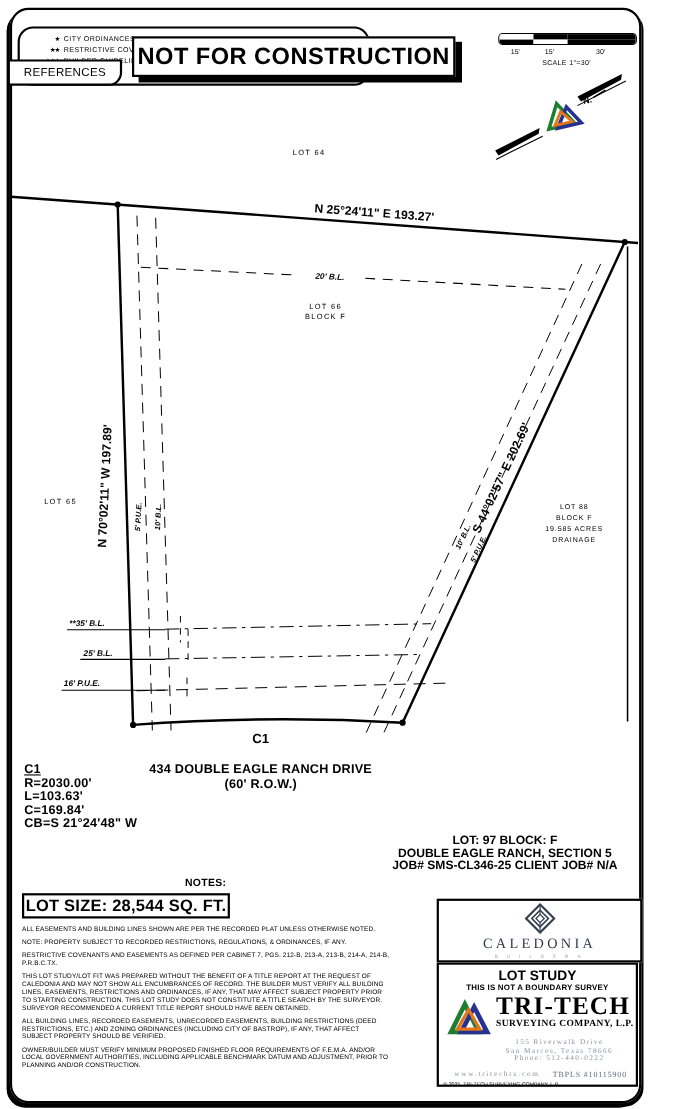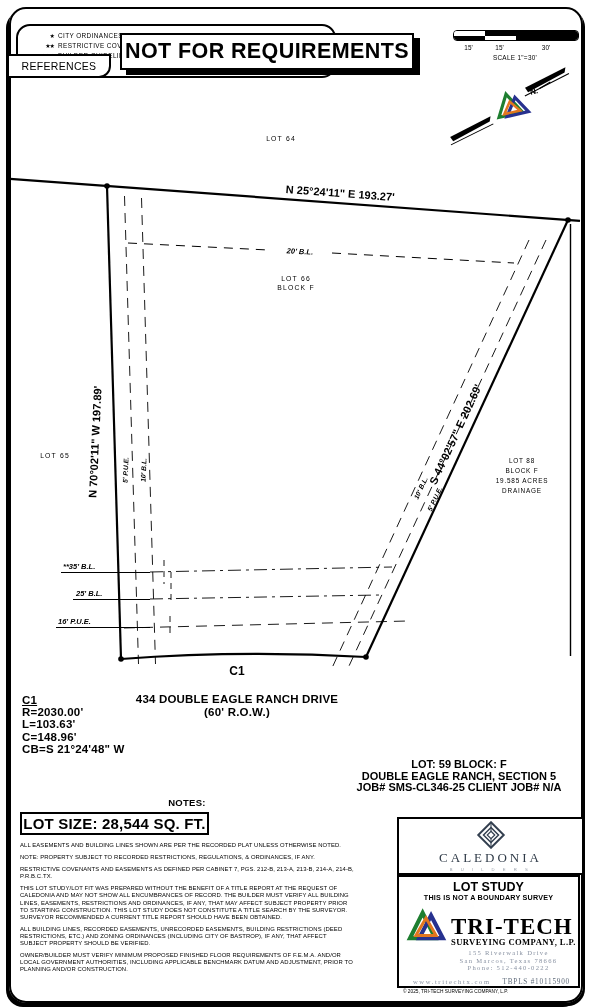--- a/index.html
+++ b/index.html
@@ -42,21 +42,21 @@
   
   #caledonia-box{left:397px;top:817px;width:183px;height:54px;border:2px solid #000;background:#fff;z-index:3;
     display:flex;flex-direction:column;align-items:center;justify-content:center;}
   #caledonia-name{font-family:"Liberation Serif",serif;font-size:13px;letter-spacing:3px;color:#2f3a47;margin-top:1px;}
   #caledonia-sub{font-size:4.2px;letter-spacing:3.5px;color:#9aa1ac;margin-top:1px;}
   #tritech-box{left:397px;top:875px;width:183px;height:113px;border:2px solid #000;background:#fff;z-index:3;box-sizing:border-box;padding-top:4px;}
   #tt-title{text-align:center;font-size:12.5px;font-weight:900;line-height:12px;}
   #tt-subtitle{text-align:center;font-size:7.2px;font-weight:800;letter-spacing:.2px;}
   #tt-logo-row{display:flex;align-items:flex-start;padding-left:6px;margin-top:2px;}
   #tt-name-wrap{margin-left:4px;}
-  #tt-name{font-family:"Liberation Serif",serif;font-weight:900;font-size:23px;line-height:21px;letter-spacing:1px;color:#000;margin-top:12px;}
+  #tt-name{font-family:"Liberation Serif",serif;font-weight:900;font-size:23px;line-height:21px;letter-spacing:1px;color:#000;}
   #tt-company{font-family:"Liberation Serif",serif;font-weight:800;font-size:8.6px;letter-spacing:.4px;margin-top:0px;}
   #tt-address{font-family:"Liberation Serif",serif;font-size:6.6px;line-height:7.6px;letter-spacing:1.3px;color:#8a93a3;text-align:center;margin-left:40px;margin-top:2px;}
   #tt-bottom{display:flex;justify-content:space-between;padding:0 8px 0 14px;margin-top:6px;}
   #tt-website{font-family:"Liberation Serif",serif;font-size:6.6px;letter-spacing:1.6px;color:#8a93a3;}
   #tt-license{font-family:"Liberation Serif",serif;font-size:7.2px;letter-spacing:.8px;color:#5f6b7a;}
   #tt-copyright{font-size:4.8px;color:#000;padding-left:4px;margin-top:3px;}
   
   .t-bearing{font:700 11px "Liberation Sans",sans-serif;}
   .t-label{font:italic 700 7.5px "Liberation Sans",sans-serif;}
   .t-small-label{font:italic 700 6.8px "Liberation Sans",sans-serif;}
@@ -152,21 +152,21 @@
       <span class="ref-stars">★★</span>
       <span class="ref-label">RESTRICTIVE COVENANTS</span>
     </div>
     <div class="ref-row">
       <span class="ref-stars">★★★</span>
       <span class="ref-label">BUILDER GUIDELINES</span>
     </div>
   </div>
   <div id="ref-tab" class="abs">REFERENCES</div>
 
-  <div id="banner" class="abs">NOT FOR REQUIREMENTS</div>
+  <div id="banner" class="abs">NOT FOR CONSTRUCTION</div>
 
   <div id="scalebar" class="abs">
     <div class="sb-bar">
       <div class="sb-row">
         <div class="sb-seg" style="width:31px;background:#fff"></div>
         <div class="sb-seg" style="width:31px;background:#000"></div>
         <div class="sb-seg" style="width:62px;background:#000"></div>
       </div>
       <div class="sb-row">
         <div class="sb-seg" style="width:31px;background:#000"></div>
@@ -179,26 +179,26 @@
       <span style="width:31px">15'</span>
       <span style="width:62px">30'</span>
     </div>
     <div class="sb-caption">SCALE 1"=30'</div>
   </div>
 
   <div id="curve-data" class="abs">
     <div id="curve-name">C1</div>
     <div>R=2030.00'</div>
     <div>L=103.63'</div>
-    <div>C=148.96'</div>
+    <div>C=169.84'</div>
     <div>CB=S 21°24'48" W</div>
   </div>
 
   <div id="job-block" class="abs">
-    <div>LOT: 59   BLOCK: F</div>
+    <div>LOT: 97   BLOCK: F</div>
     <div>DOUBLE EAGLE RANCH, SECTION 5</div>
     <div>JOB# SMS-CL346-25 CLIENT JOB# N/A</div>
   </div>
 
   <div id="notes" class="abs">
     <div id="notes-header">NOTES:</div>
     <div id="lotsize-box">LOT SIZE: 28,544 SQ. FT.</div>
     <div id="notes-paras">
       <p>ALL EASEMENTS AND BUILDING LINES SHOWN ARE PER THE RECORDED PLAT UNLESS OTHERWISE NOTED.</p>
       <p>NOTE: PROPERTY SUBJECT TO RECORDED RESTRICTIONS, REGULATIONS, &amp; ORDINANCES, IF ANY.</p>

